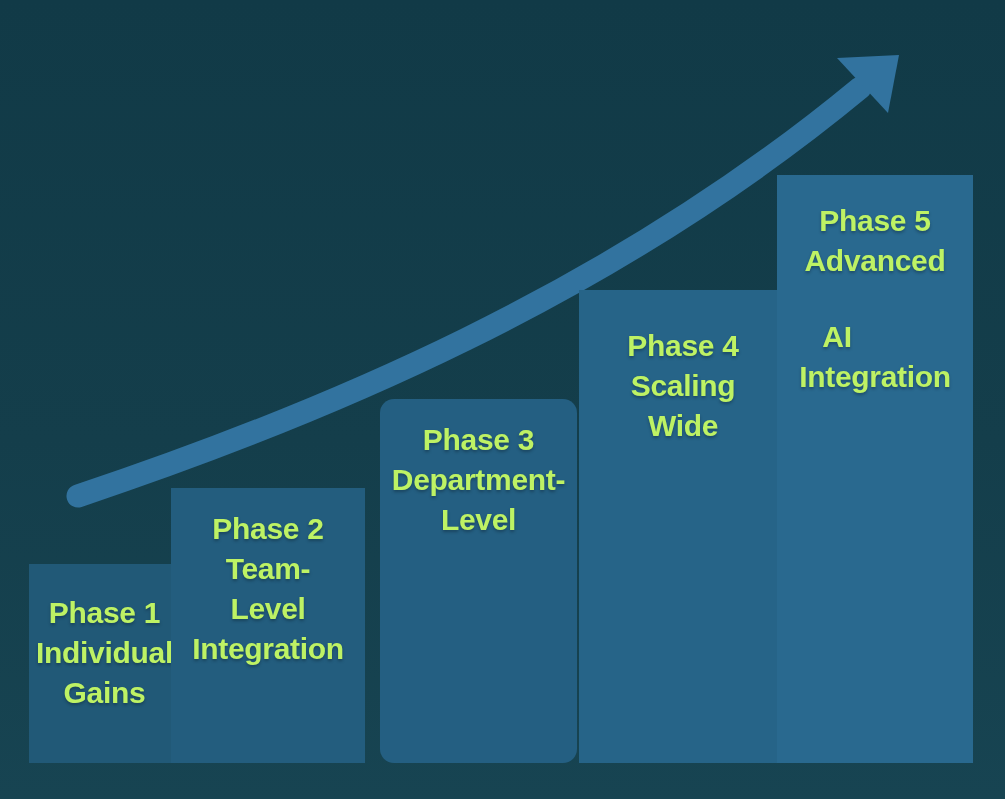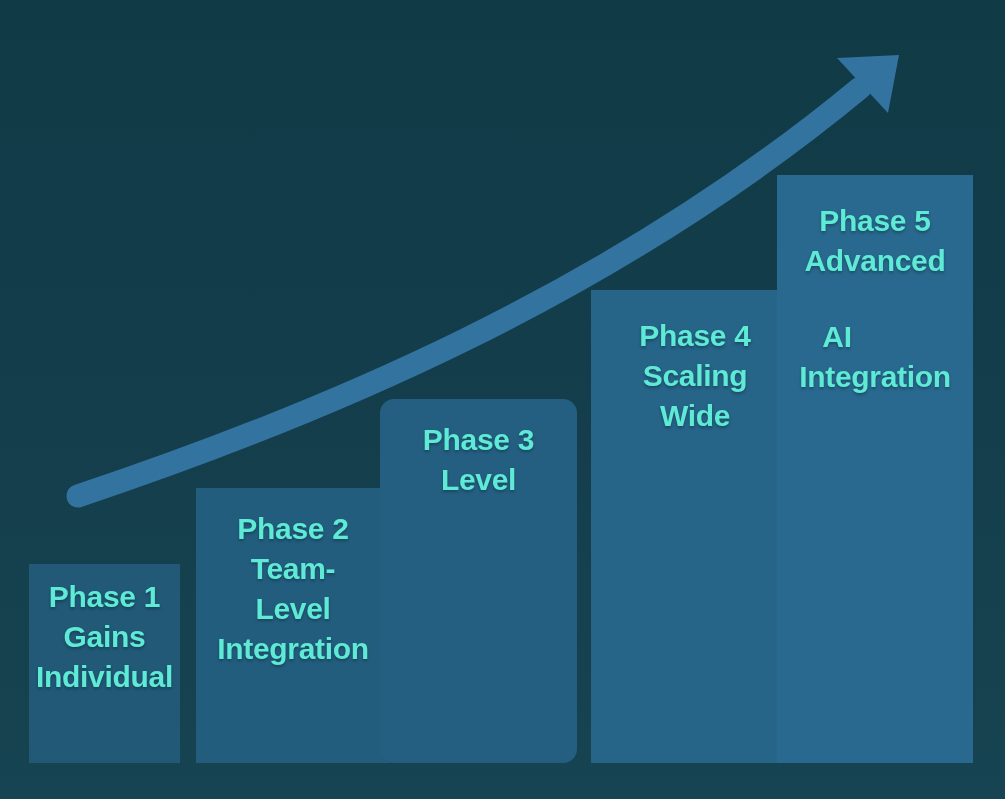--- a/index.html
+++ b/index.html
@@ -18,30 +18,30 @@
   .arrow-svg {
     position: absolute;
     left: 0;
     top: 0;
   }
   .bar {
     position: absolute;
     bottom: 36px;
     box-sizing: border-box;
   }
-  #bar1 { left: 29px;  width: 151px; height: 199px; padding-top: 13px; }
-  #bar2 { left: 196px; width: 194px; height: 275px; padding-top: 21px; }
+  #bar1 { left: 29px;  width: 151px; height: 199px; padding-top: 29px; }
+  #bar2 { left: 171px; width: 194px; height: 275px; padding-top: 21px; }
   #bar3 { left: 380px; width: 197px; height: 364px; padding-top: 21px; border-radius: 14px; }
-  #bar4 { left: 591px; width: 208px; height: 473px; padding-top: 26px; }
+  #bar4 { left: 579px; width: 208px; height: 473px; padding-top: 36px; }
   #bar5 { left: 777px; width: 196px; height: 588px; padding-top: 26px; }
   .line {
     height: 40px;
     line-height: 40px;
     text-align: center;
-    color: #5eead4;
+    color: #bef264;
     font-size: 30px;
     font-weight: 700;
     letter-spacing: -0.3px;
     white-space: nowrap;
     text-shadow: 0 2px 3px rgba(8, 24, 34, 0.35);
   }
   
   #bar5 .line:nth-child(3) {
     position: relative;
     left: -38px;
@@ -53,33 +53,34 @@
 
 <div class="canvas">
 
   <svg class="arrow-svg" width="1005" height="799" viewBox="0 0 1005 799">
     <path d="M 78 496 C 320 415, 610 295, 860 88" fill="none" stroke-width="23" stroke-linecap="round" stroke="#32739f"></path>
     <polygon points="899,55 837,58 888,113" fill="#32739f"></polygon>
   </svg>
 
   <div class="bar" id="bar1" style="background-color: rgb(33, 89, 119);">
     <div class="line">Phase 1</div>
+    <div class="line">Individual</div>
     <div class="line">Gains</div>
-    <div class="line">Individual</div>
   </div>
 
   <div class="bar" id="bar2" style="background-color: rgb(35, 93, 126);">
     <div class="line">Phase 2</div>
     <div class="line">Team-</div>
     <div class="line">Level</div>
     <div class="line">Integration</div>
   </div>
 
   <div class="bar" id="bar3" style="background-color: rgb(36, 95, 130);">
     <div class="line">Phase 3</div>
+    <div class="line">Department-</div>
     <div class="line">Level</div>
   </div>
 
   <div class="bar" id="bar4" style="background-color: rgb(38, 100, 136);">
     <div class="line">Phase 4</div>
     <div class="line">Scaling</div>
     <div class="line">Wide</div>
   </div>
 
   <div class="bar" id="bar5" style="background-color: rgb(41, 105, 143);">

